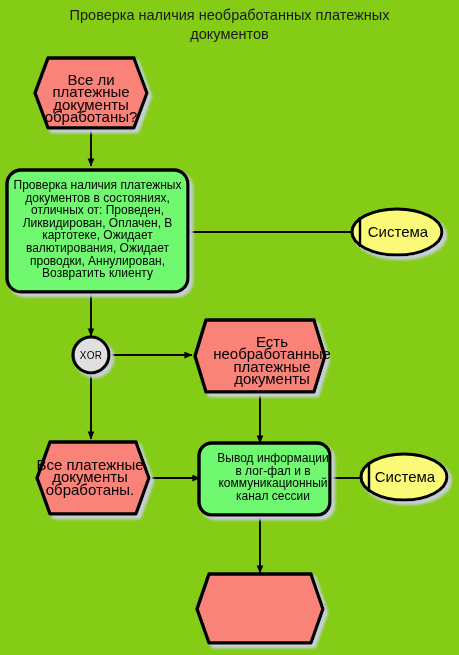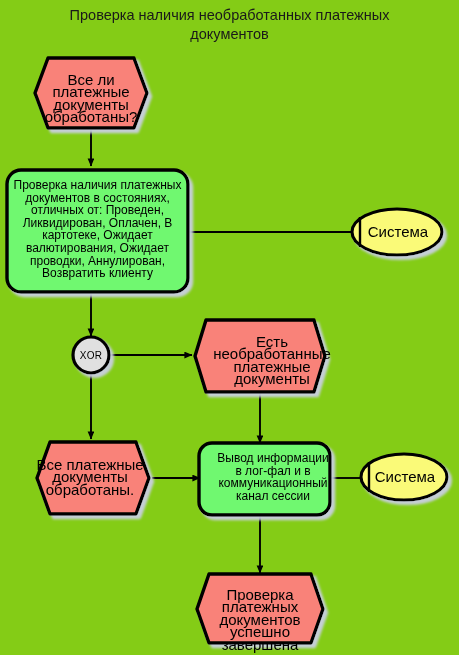--- a/index.html
+++ b/index.html
@@ -156,17 +156,14 @@
 документы
 обработаны.</div>
 
   <div class="node-label lbl-proc" style="left:202px; top:452px; width:142px;">Вывод информации
 в лог-фал и в
 коммуникационный
 канал сессии</div>
 
   <div class="node-label lbl-role" style="left:369px; top:471px; width:72px;">Система</div>
 
-  <div class="node-label lbl-hex" style="left:197px; top:589px; width:126px;">Проверка платежных
-документов успешно
-завершена</div>
 
 </div>
 
 </body></html>

